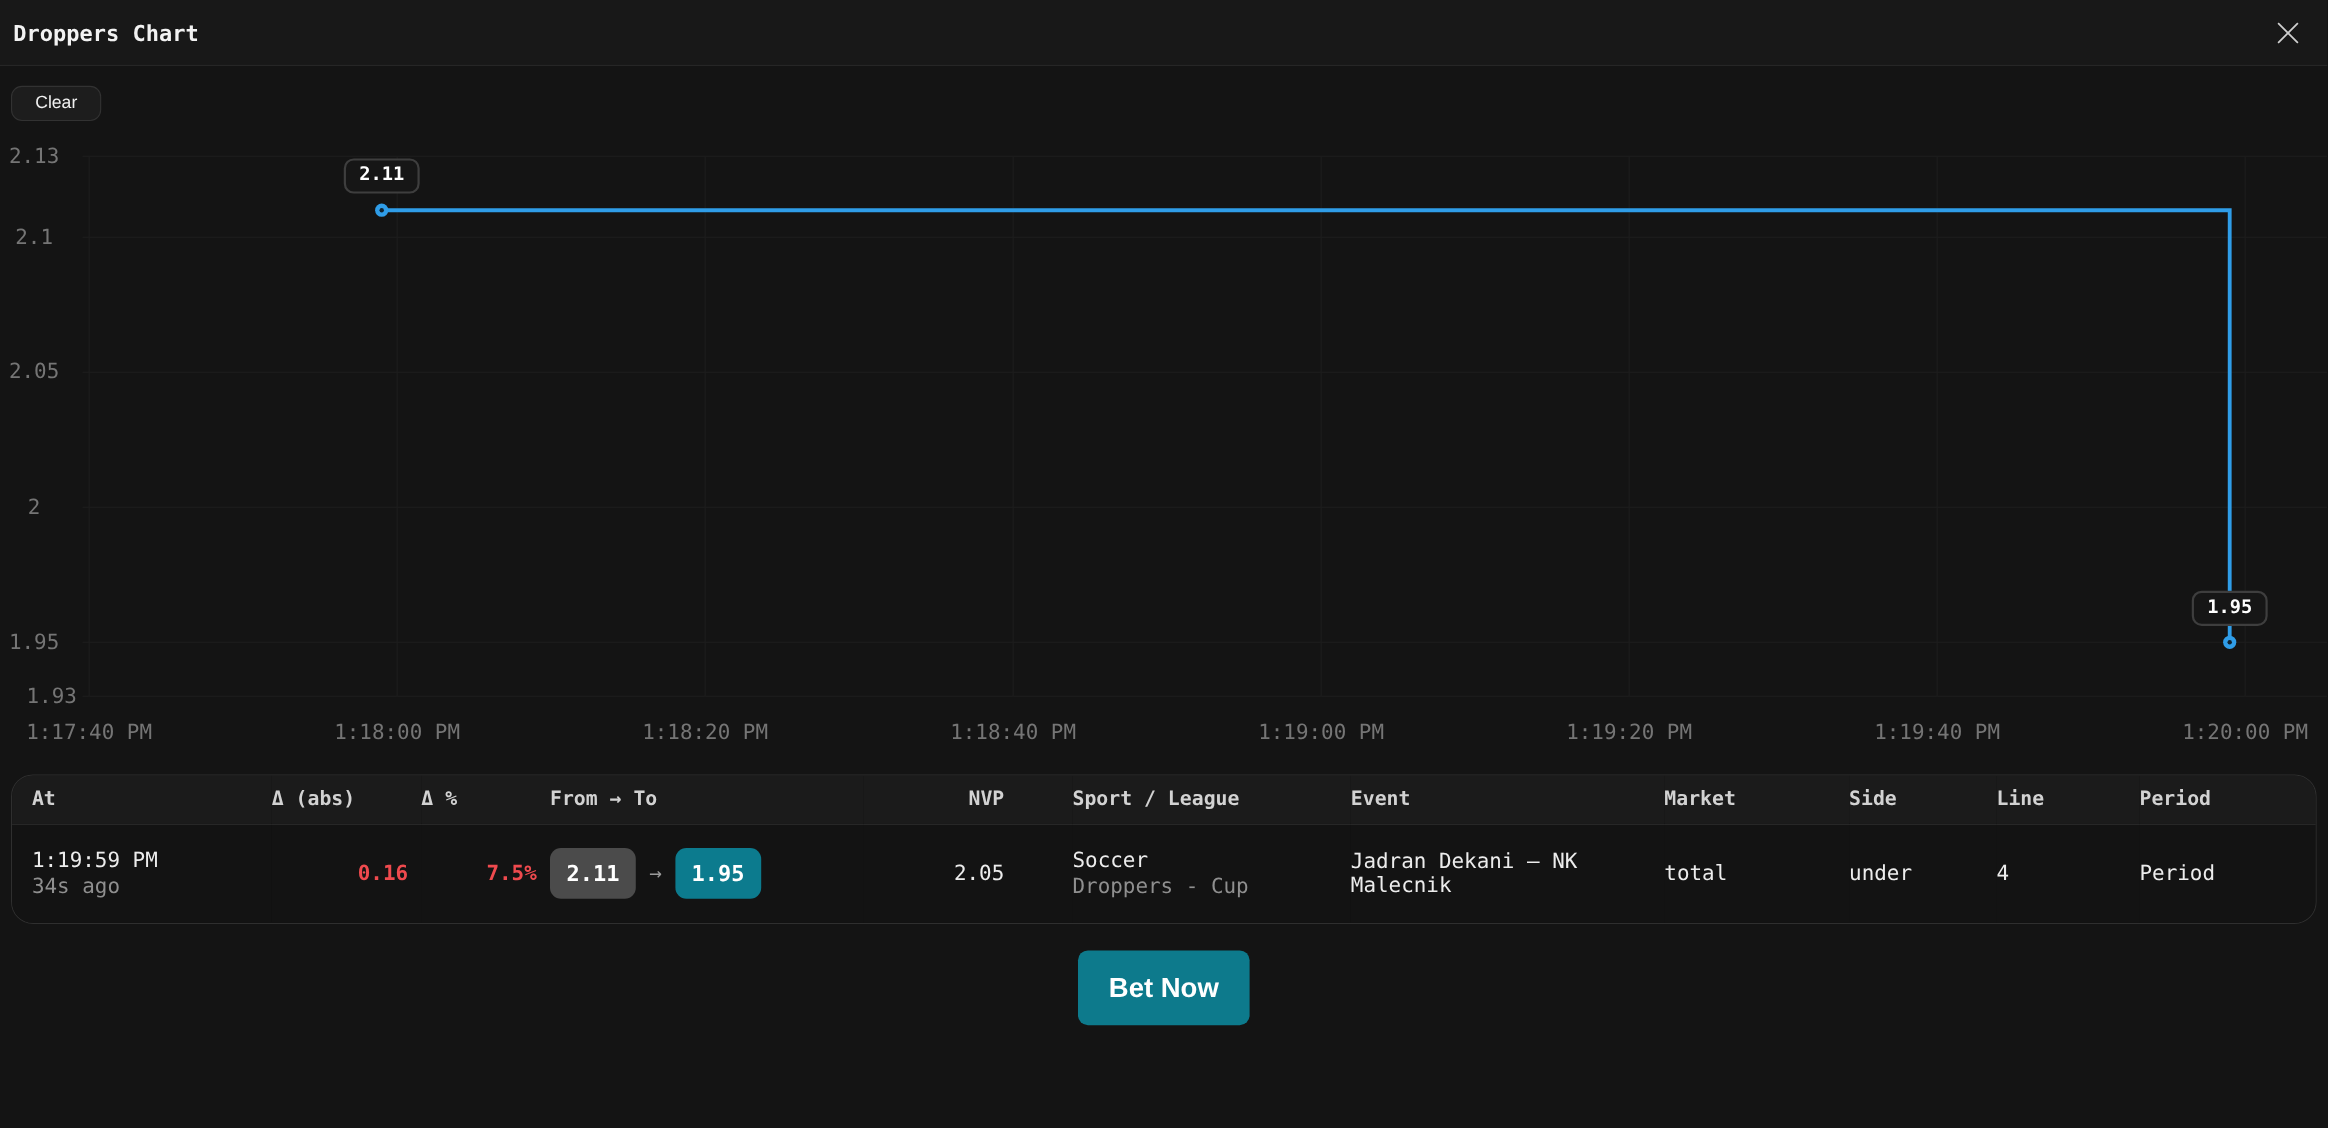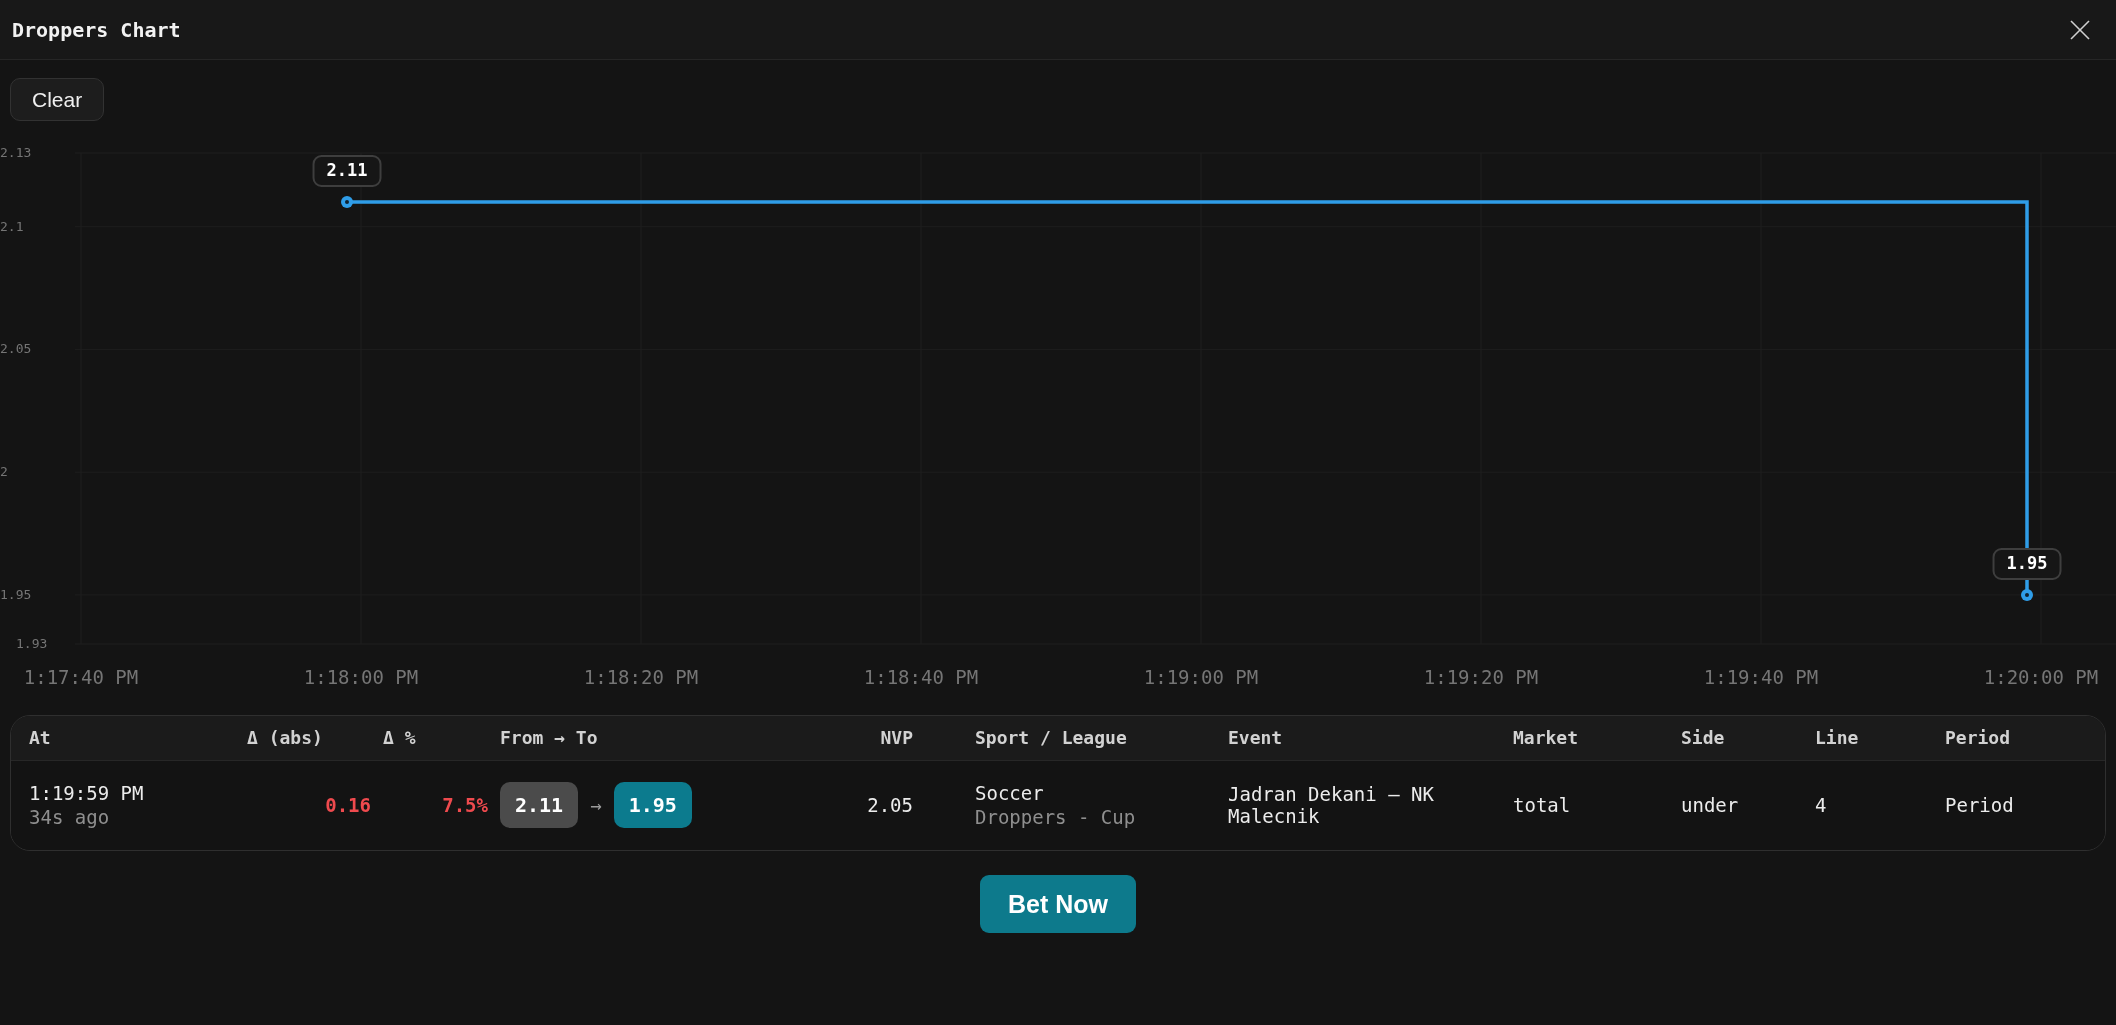--- a/index.html
+++ b/index.html
@@ -26,39 +26,39 @@
   .close-btn {
     width:32px; height:32px;
     display:flex; align-items:center; justify-content:center;
     background:transparent; border:none; cursor:pointer; padding:0;
   }
 
   
   .toolbar { margin:18px 0 0 10px; }
   .clear-btn {
     font-family:"Liberation Sans", sans-serif;
-    font-size:21px; color:#f0f0f0;
+    font-size:16px; color:#f0f0f0;
     background:#1d1d1d;
     border:1px solid #323232;
     border-radius:10px;
-    height:43px; padding:0 21px;
+    height:32px; padding:0 21px;
     cursor:pointer;
   }
 
   
   .chart {
     position:relative;
     width:2116px; height:565px;
     margin-top:11px;
   }
   .chart svg { position:absolute; left:0; top:0; }
   .ylabel {
     position:absolute; left:0; width:62px;
-    text-align:left;
-    font-size:13px; color:#757575;
+    text-align:center;
+    font-size:19px; color:#757575;
     line-height:22px; height:22px;
   }
   .xlabel {
     position:absolute;
     transform:translateX(-50%);
     font-size:19px; color:#757575;
     white-space:nowrap;
   }
   .pt-tooltip {
     position:absolute;
@@ -105,21 +105,21 @@
   .odds-to   { background:#0c7b8e; }
   .arrow { color:#9a9a9a; font-size:19px; }
 
   
   .betrow { display:flex; justify-content:center; margin-top:24px; }
   .betnow-btn {
     font-family:"Liberation Sans", sans-serif;
     font-size:25px; font-weight:bold; color:#ffffff;
     background:#0d7a8c;
     border:none; border-radius:9px;
-    height:58px; padding:0 28px;
+    height:68px; padding:0 28px;
     cursor:pointer;
   }
 </style>
 </head>
 <body>
 
 <div class="topbar">
   <div class="title">Droppers Chart</div>
   <button class="close-btn">
     <svg width="24" height="24" viewBox="0 0 24 24">

